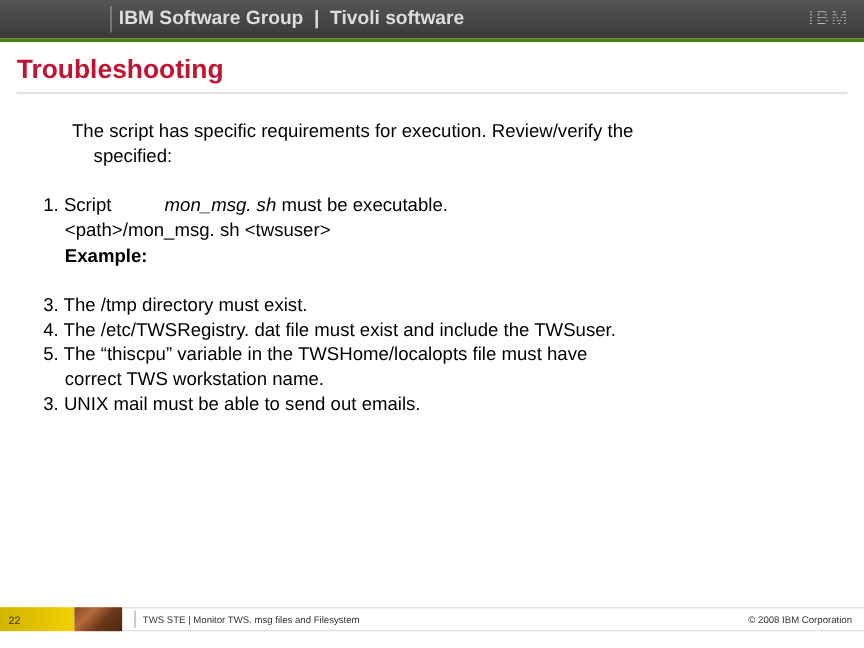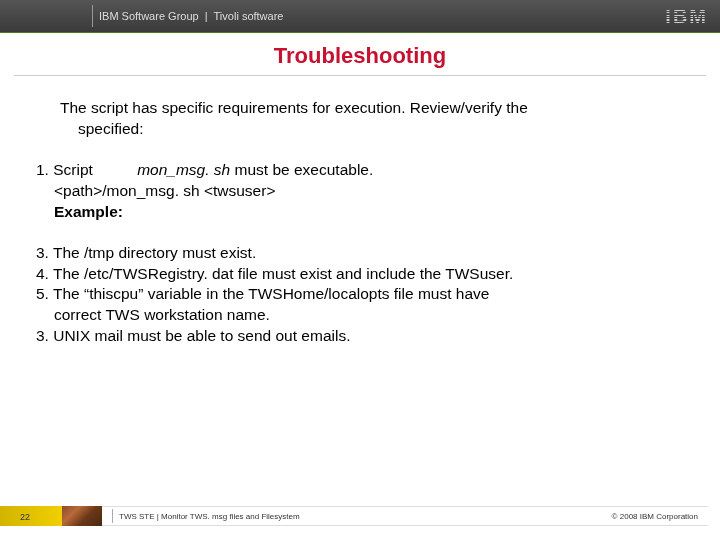--- a/index.html
+++ b/index.html
@@ -25,47 +25,47 @@
     align-items: center;
     height: 100%;
   }
   .header-divider {
     width: 1px;
     height: 22px;
     background: #999;
     margin: 0 6px 0 92px;
   }
   .header-text {
-    font-size: 11px;
+    font-size: 16px;
     color: #ddd;
+    font-weight: bold;
   }
   .header-logo {
     display: flex;
     gap: 1px;
   }
   .ibm-stripes {
     font-family: Arial, sans-serif;
-    font-weight: bold;
-    font-size: 20px;
+    font-weight: normal;
+    font-size: 16px;
     letter-spacing: 2px;
     color: #ccc;
     background: repeating-linear-gradient(
       to bottom,
       #ccc 0px, #ccc 1.2px,
       transparent 1.2px, transparent 2.4px
     );
     -webkit-background-clip: text;
     background-clip: text;
     text-align: center;
     -webkit-text-fill-color: transparent;
   }
   .title-section {
-    border-top: 1px solid #4d7c0f;
+    border-top: 3px solid #4d7c0f;
     padding: 10px 14px 4px 14px;
-    text-align: center;
   }
   .title-section h1 {
     color: #c41230;
     font-size: 22px;
     font-weight: bold;
   }
   .title-underline {
     height: 1px;
     background: #ccc;
     margin-top: 6px;
@@ -104,21 +104,21 @@
     position: absolute;
     left: 0;
     right: 0;
     bottom: 0;
     height: 46px;
   }
   .footer-bar {
     position: absolute;
     bottom: 14px;
     left: 0;
-    right: 12px;
+    right: 0;
     height: 20px;
     display: flex;
     align-items: stretch;
   }
   .footer-yellow {
     width: 62px;
     background: linear-gradient(to right, #d2b400, #f0d000);
   }
   .footer-photo {
     width: 40px;
@@ -145,21 +145,21 @@
     align-items: center;
     font-size: 8px;
     color: #333;
   }
   .footer-right {
     font-size: 8px;
     color: #333;
   }
   .page-num {
     position: absolute;
-    left: 20px;
+    left: 7px;
     bottom: 18px;
     font-size: 9px;
     color: #333;
     z-index: 2;
   }
 </style>
 </head>
 <body>
 
 <div class="header">

